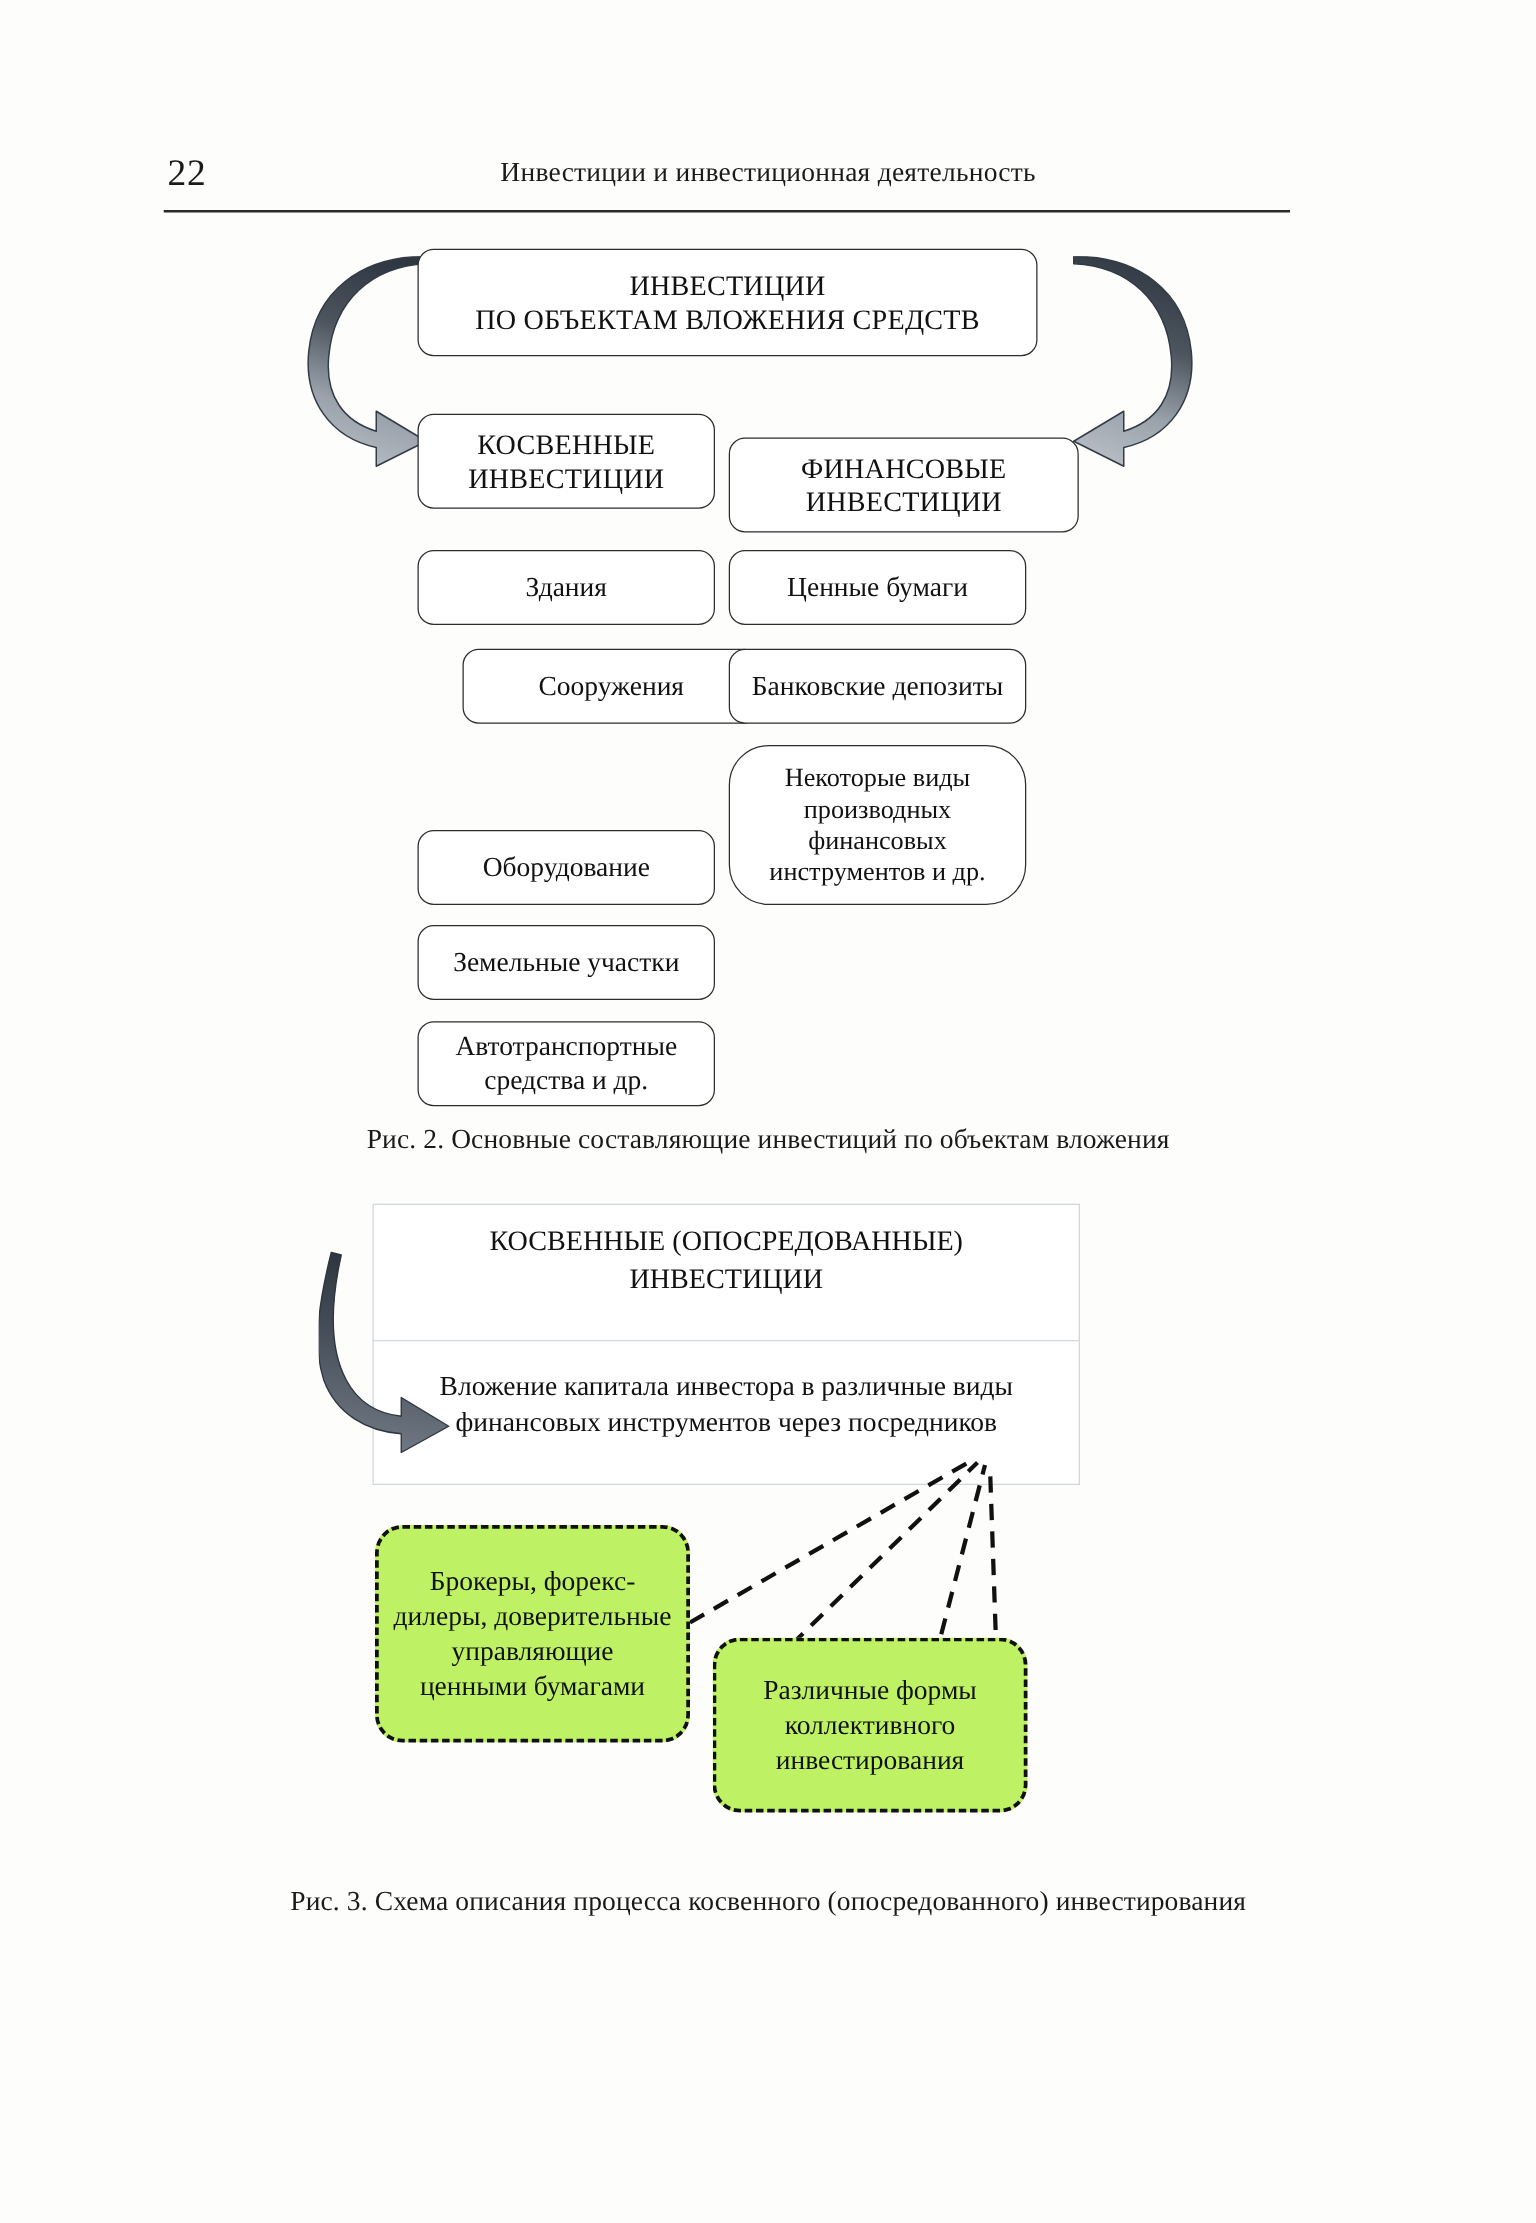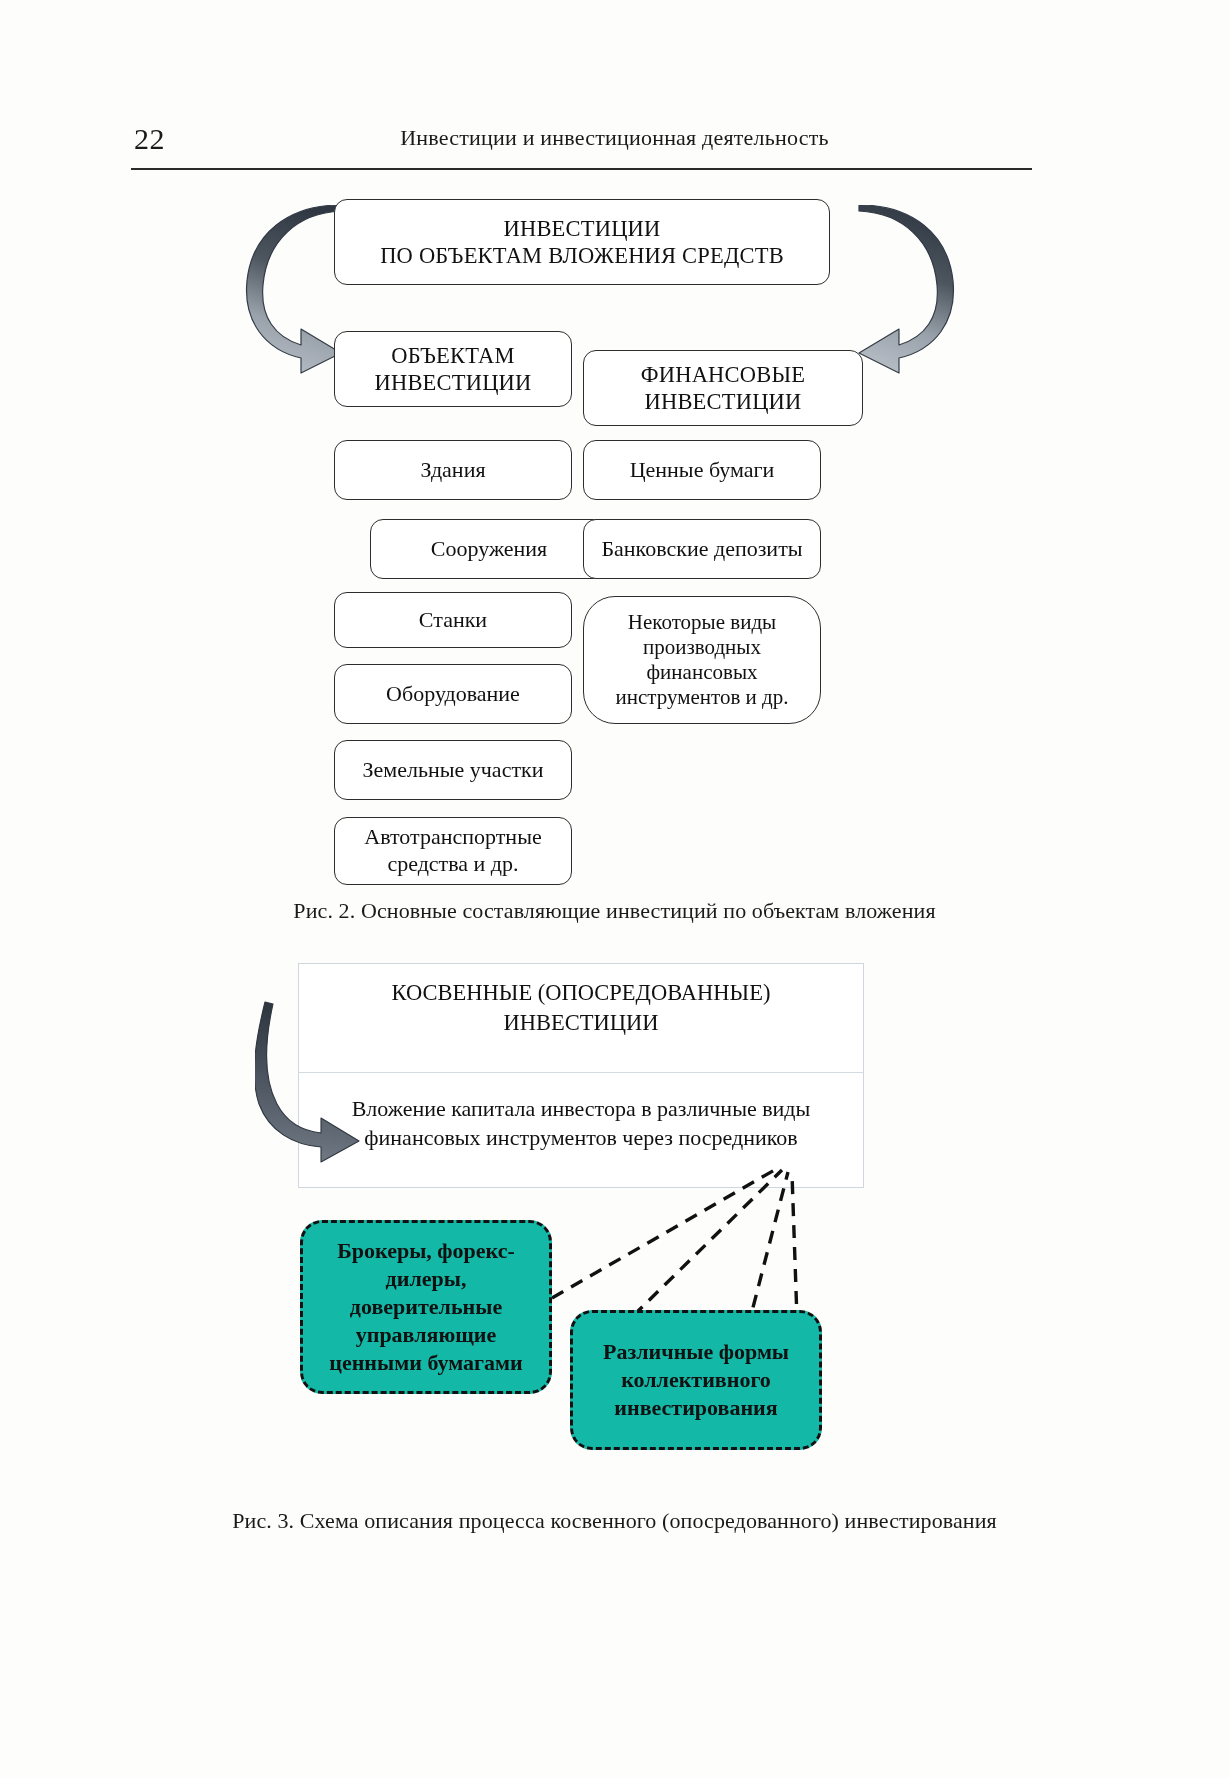--- a/index.html
+++ b/index.html
@@ -118,29 +118,28 @@
     position: absolute;
     text-align: center;
     color: #111111;
     line-height: 1.32;
   }
   .dash-node {
     position: absolute;
     box-sizing: border-box;
     border: 3.4px dashed #111111;
     border-radius: 22px;
-    background: #14b8a6;
+    background: #bef264;
     display: flex;
     align-items: center;
     justify-content: center;
     text-align: center;
     font-size: 22px;
     line-height: 1.28;
     color: #111111;
-    font-weight: bold;
   }
   .dash-node .txt { display: block; width: 100%; padding: 0 10px; }
 </style>
 </head>
 <body>
 
 <div class="page"></div>
 
 <div class="header">
   <div class="page-number">22</div>
@@ -180,40 +179,37 @@
 
   <div class="node caps" style="left:334px; top:199px; width:496px; height:86px;">
     <span class="txt">
       <span>ИНВЕСТИЦИИ</span><br>
       <span>ПО ОБЪЕКТАМ ВЛОЖЕНИЯ СРЕДСТВ</span>
     </span>
   </div>
 
   <div class="node caps" style="left:334px; top:331px; width:238px; height:76px;">
     <span class="txt">
-      <span>ОБЪЕКТАМ</span><br>
+      <span>КОСВЕННЫЕ</span><br>
       <span>ИНВЕСТИЦИИ</span>
     </span>
   </div>
 
   <div class="node caps" style="left:583px; top:350px; width:280px; height:76px;">
     <span class="txt">
       <span>ФИНАНСОВЫЕ</span><br>
       <span>ИНВЕСТИЦИИ</span>
     </span>
   </div>
 
   <div class="node body-node" style="left:334px; top:440px; width:238px; height:60px;">
     <span class="txt">Здания</span>
   </div>
   <div class="node body-node" style="left:334px; top:519px; width:238px; height:60px;margin-left:36px;">
     <span class="txt">Сооружения</span>
-  </div>
-  <div class="node body-node" style="left:334px; top:592px; width:238px; height:56px;">
-    <span class="txt">Станки</span>
   </div>
   <div class="node body-node" style="left:334px; top:664px; width:238px; height:60px;">
     <span class="txt">Оборудование</span>
   </div>
   <div class="node body-node" style="left:334px; top:740px; width:238px; height:60px;">
     <span class="txt">Земельные участки</span>
   </div>
   <div class="node body-node" style="left:334px; top:817px; width:238px; height:68px;">
     <span class="txt">
       <span>Автотранспортные</span><br>

